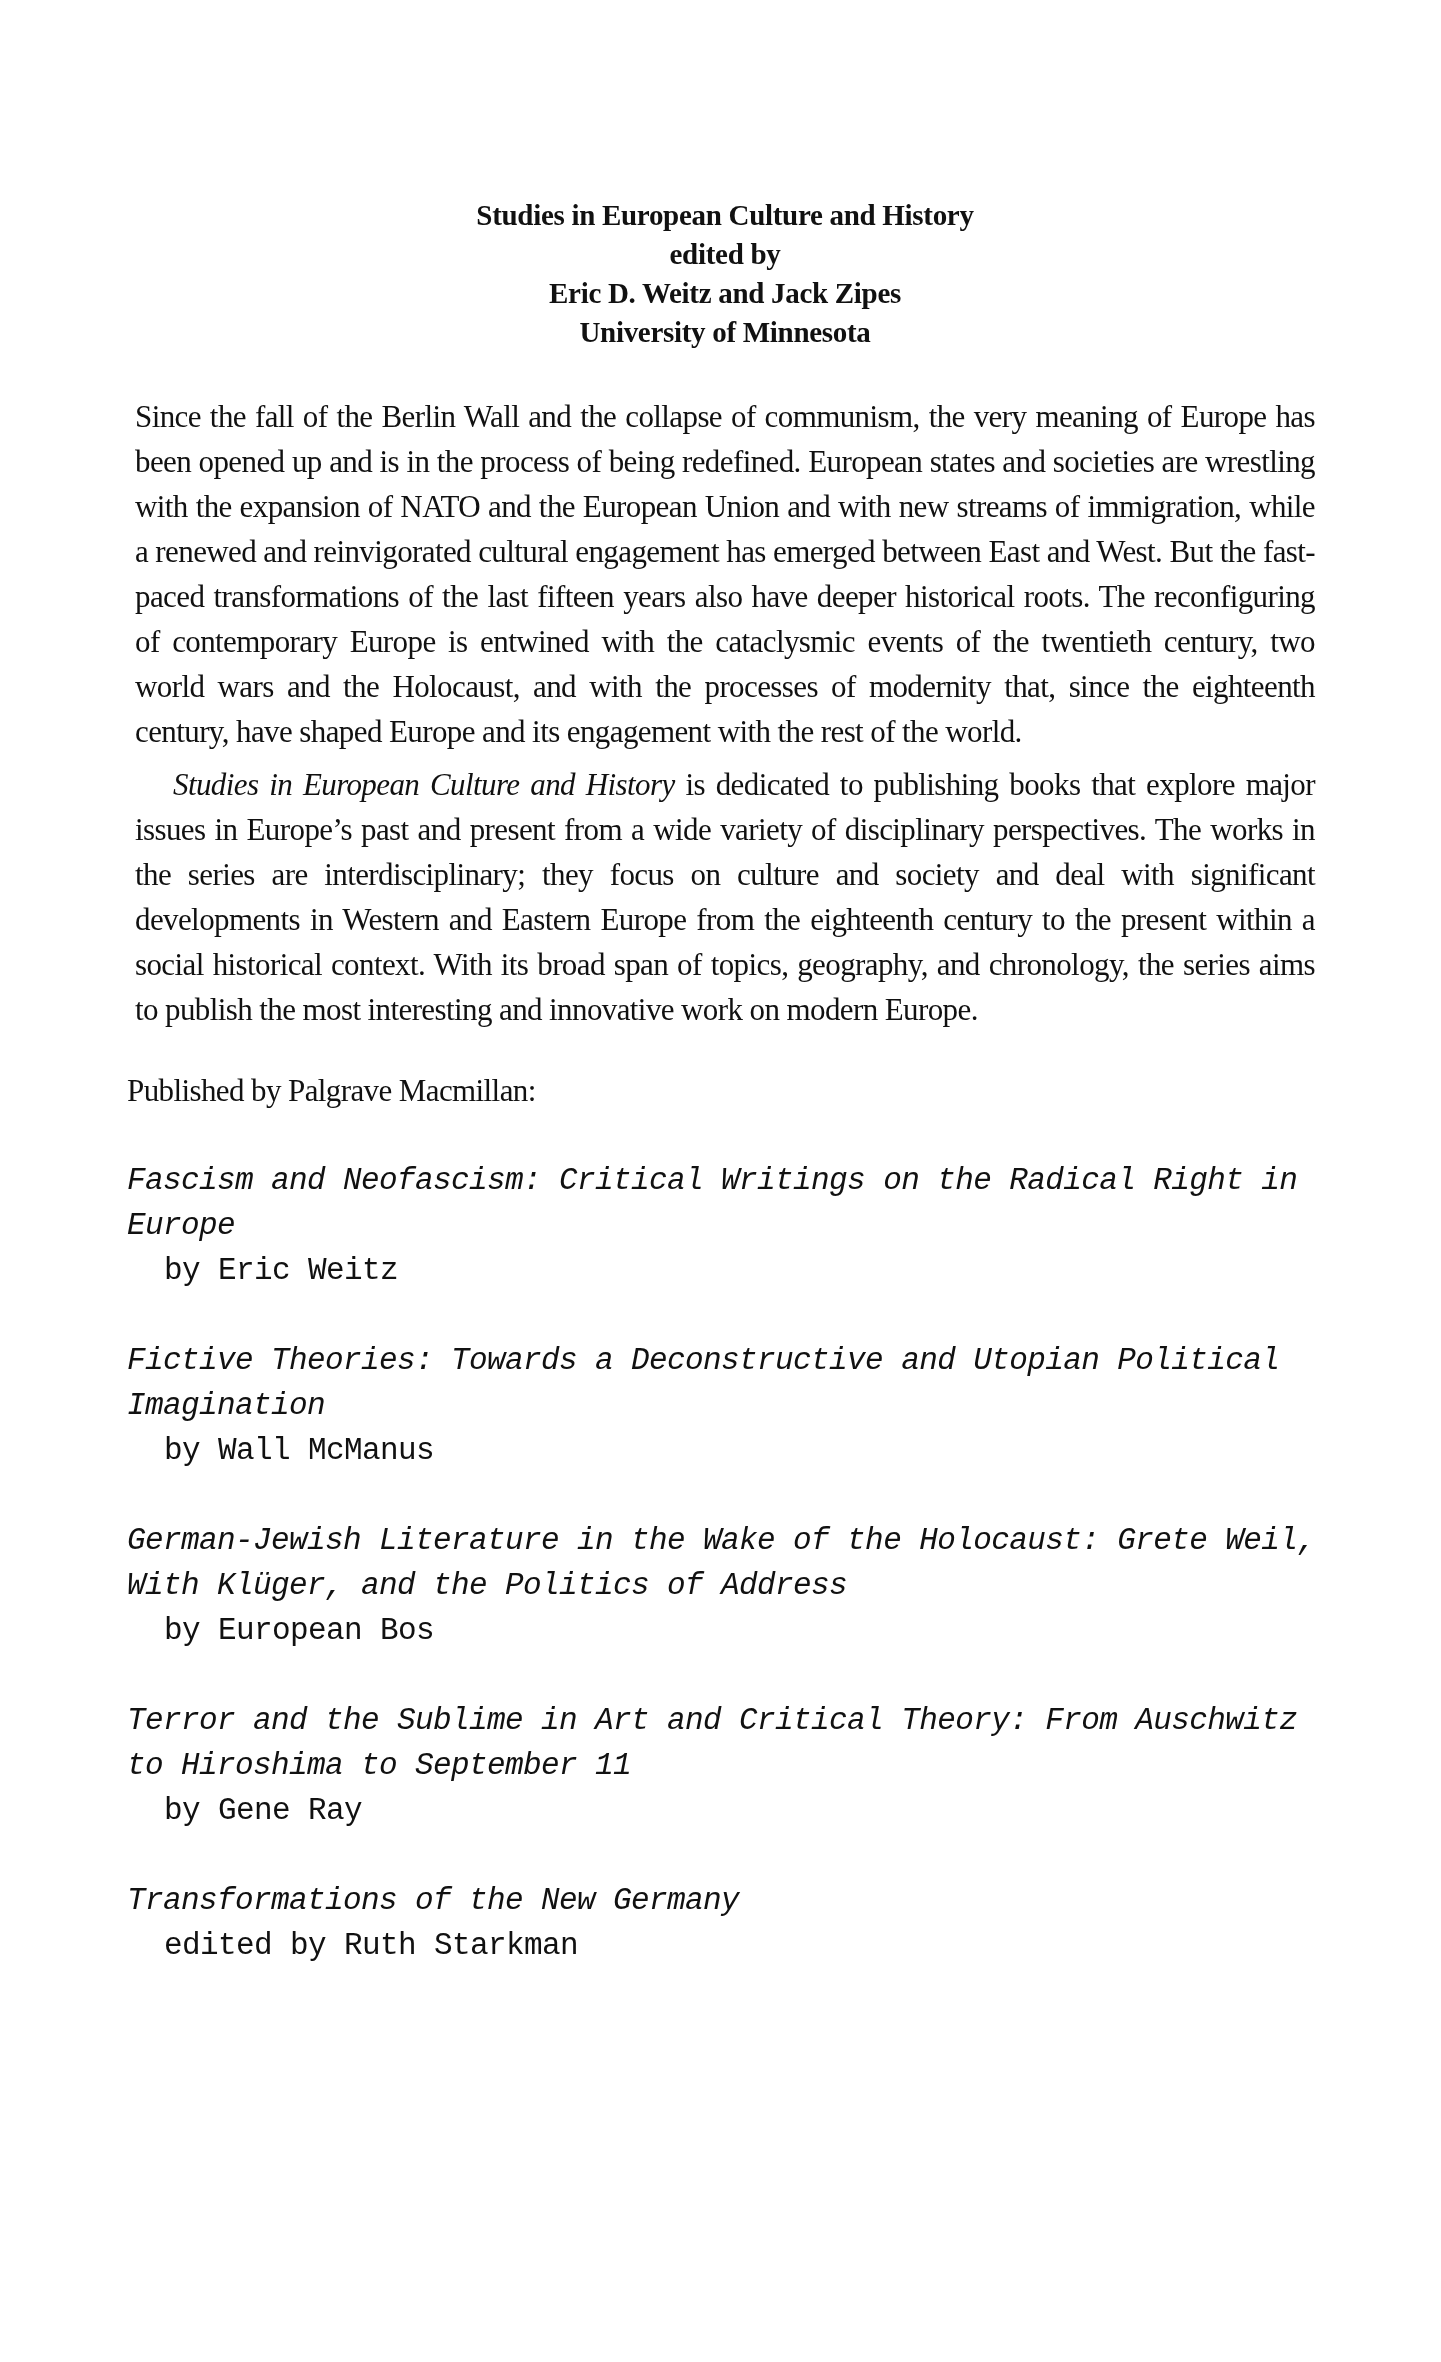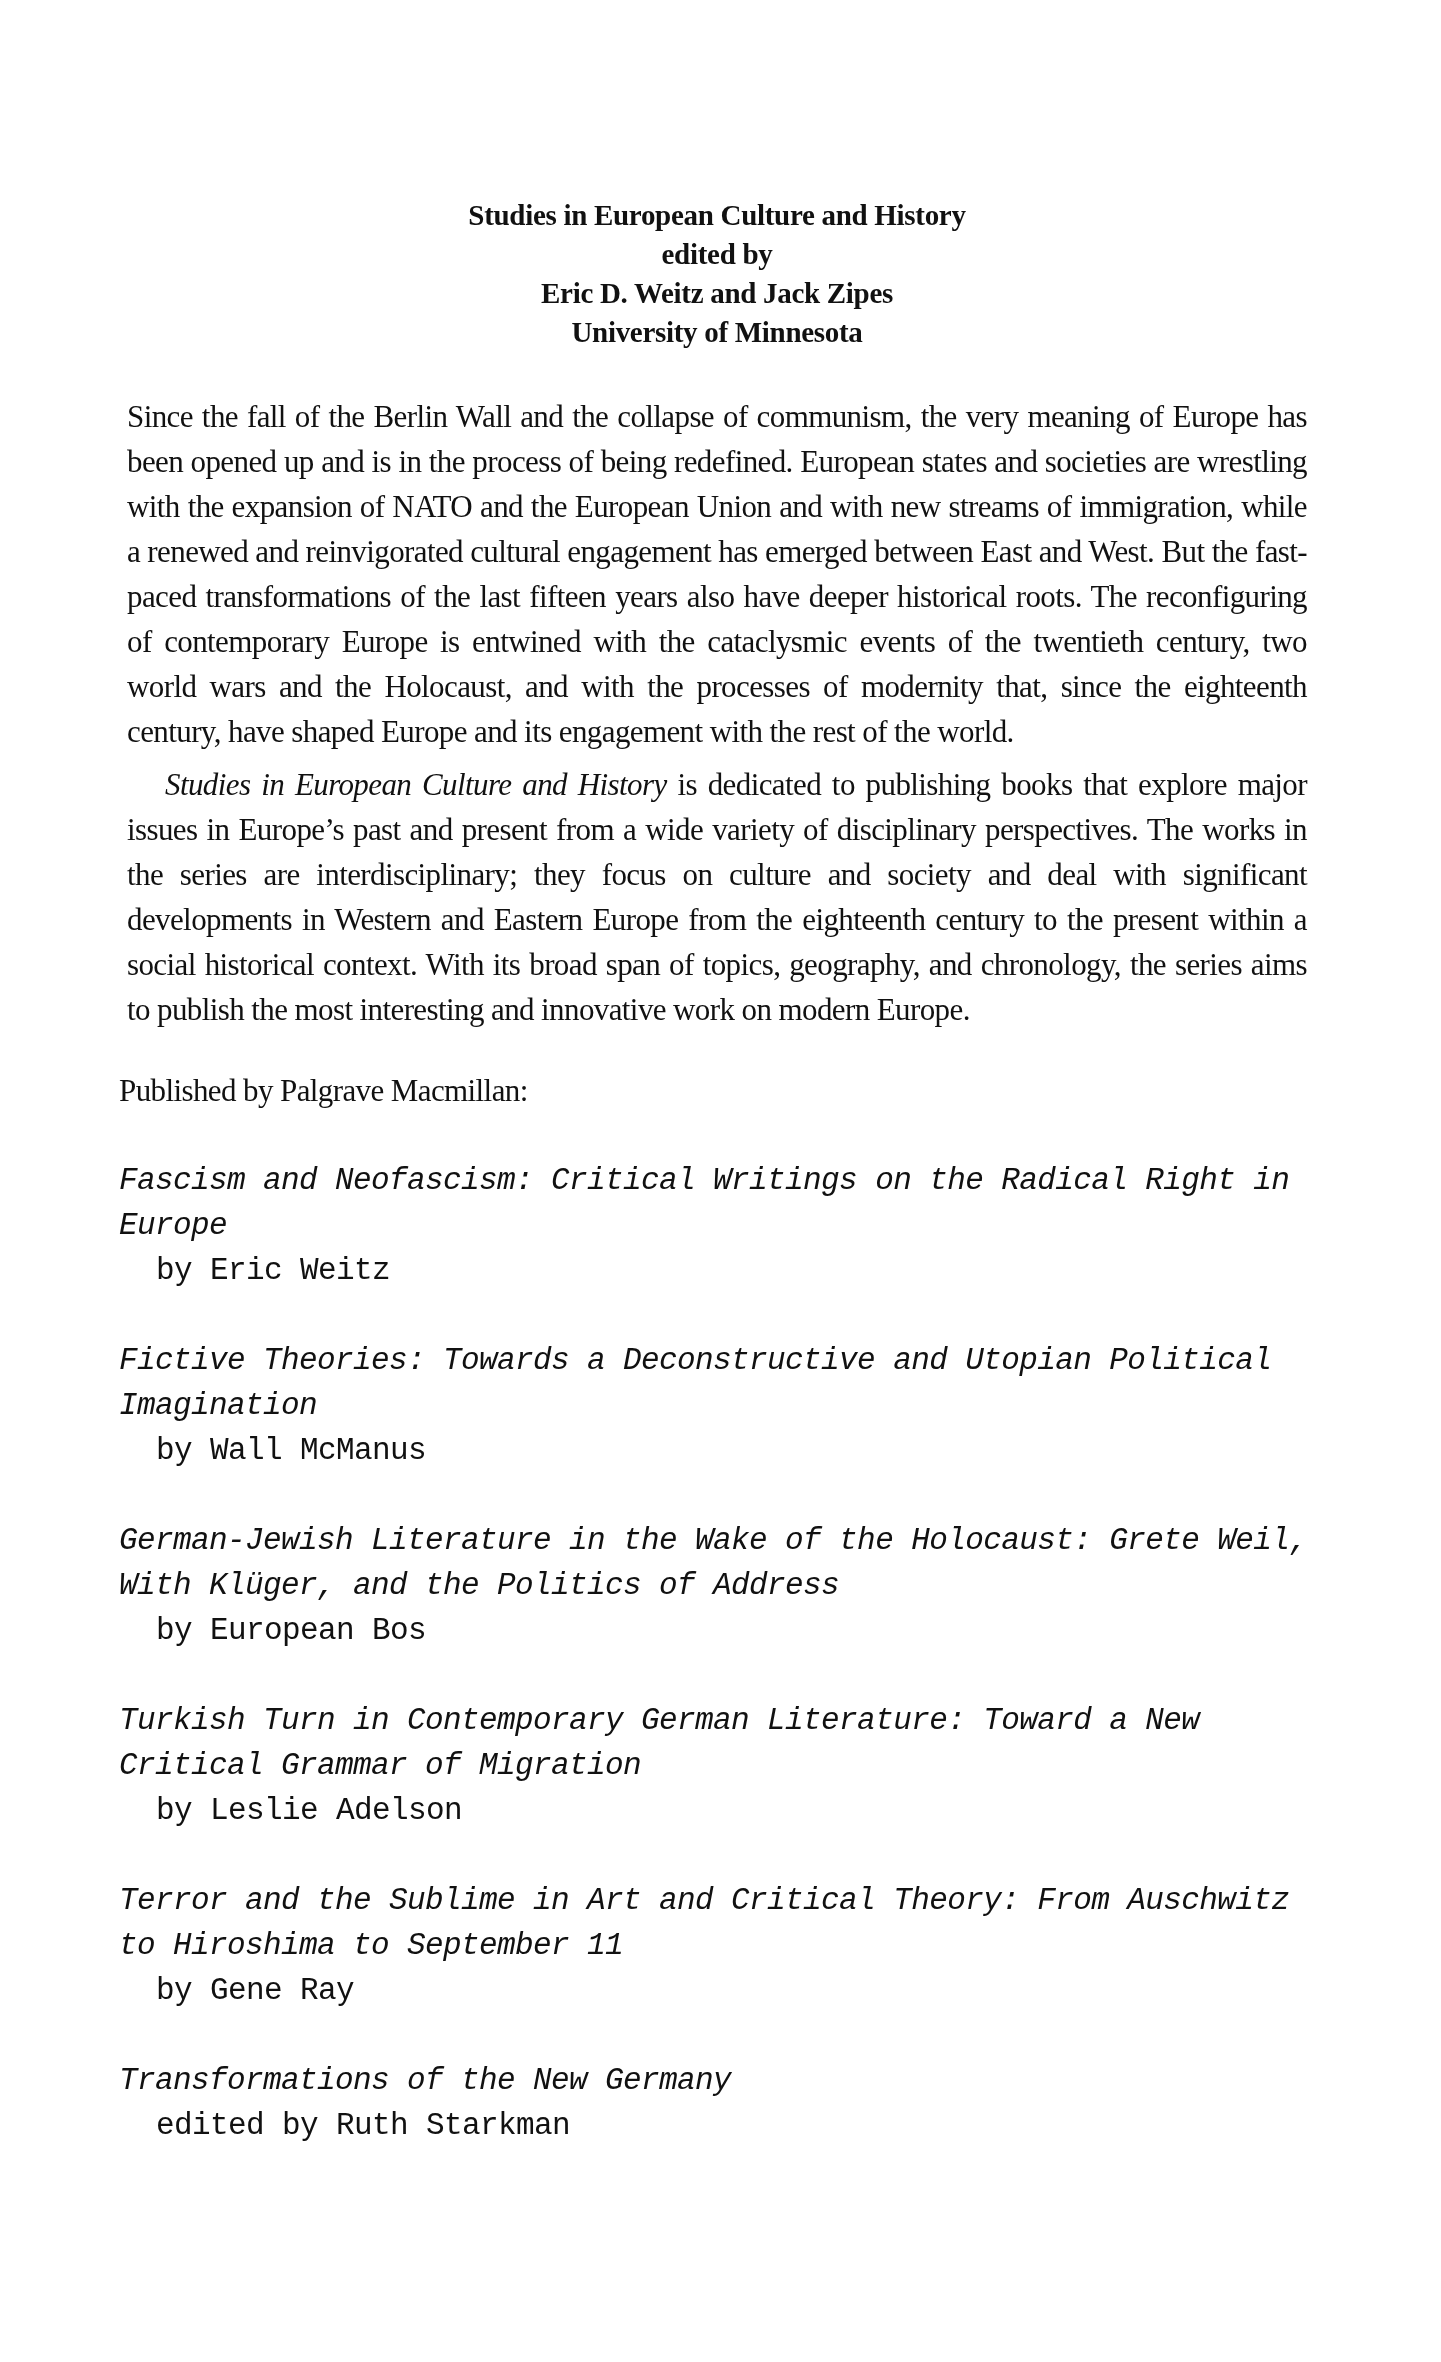--- a/index.html
+++ b/index.html
@@ -1,21 +1,21 @@
 <!DOCTYPE html>
 <html><head>
   <meta charset="utf-8">
   <style>
     html, body { margin: 0; padding: 0; background: #ffffff; }
     body {
       width: 1441px; height: 2362px; position: relative; overflow: hidden;
       font-family: "Liberation Serif", "DejaVu Serif", serif;
       color: #111111;
     }
-    .page { position: absolute; left: 119px; top: 196px; width: 1196px; }
+    .page { position: absolute; left: 127px; top: 196px; width: 1196px; }
     .header { text-align: center; font-weight: bold; font-size: 29px; line-height: 39px; letter-spacing: -0.3px; }
     .header div { margin: 0; }
     .intro { margin-top: 42px; font-size: 31px; line-height: 45px; text-align: justify; letter-spacing: -0.6px; }
     .intro p { margin: 8px; }
     .intro p + p { text-indent: 38px; }
     .intro em { font-style: italic; }
     .published { margin-top: 36px; font-size: 31px; line-height: 45px; letter-spacing: -0.6px; }
     .books { margin-top: 45px; font-size: 31px; line-height: 45px; letter-spacing: -0.6px; }
     .book { margin-bottom: 45px; font-family: Liberation Mono, monospace; }
     .book-title { font-style: italic; }
@@ -46,24 +46,20 @@
     </div>
     <div class="book">
       <div class="book-title">Fictive Theories: Towards a Deconstructive and Utopian Political Imagination</div>
       <div class="book-author">by Wall McManus</div>
     </div>
     <div class="book">
       <div class="book-title">German-Jewish Literature in the Wake of the Holocaust:  Grete Weil, With Klüger, and the Politics of Address</div>
       <div class="book-author">by European Bos</div>
     </div>
     <div class="book">
-      <div class="book-title">Turkish Turn in Contemporary German Literature: Toward a New Critical Grammar of Migration</div>
-      <div class="book-author">by Leslie Adelson</div>
-    </div>
-    <div class="book">
       <div class="book-title">Terror and the Sublime in Art and Critical Theory: From Auschwitz to Hiroshima to September 11</div>
       <div class="book-author">by Gene Ray</div>
     </div>
     <div class="book">
       <div class="book-title">Transformations of the New Germany</div>
       <div class="book-author">edited by Ruth Starkman</div>
     </div>
   </div>
 </div>
 

